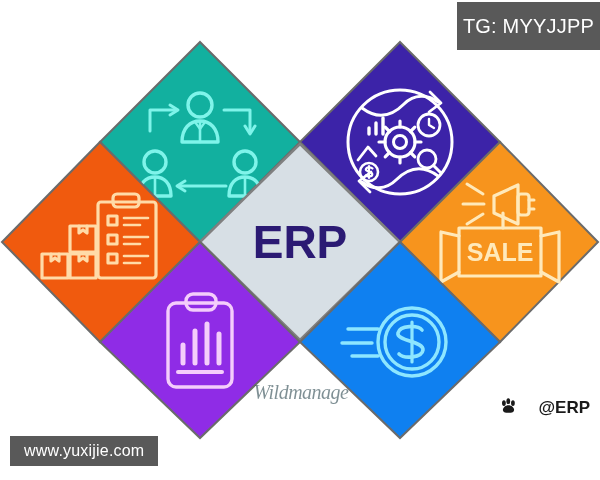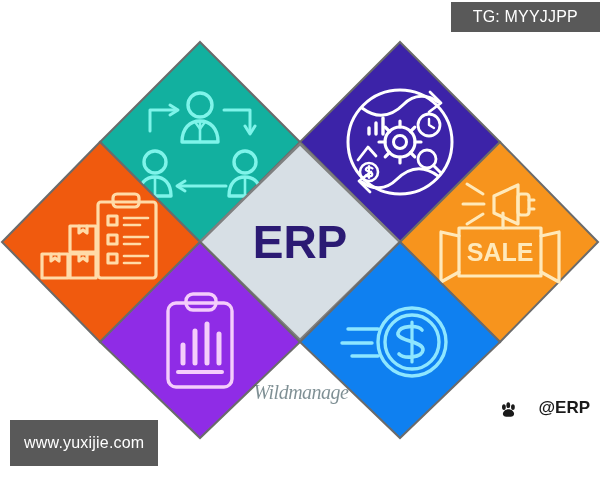--- a/index.html
+++ b/index.html
@@ -37,38 +37,38 @@
     color: #ffffff;
     font-family: "Liberation Sans", sans-serif;
     display: flex;
     align-items: center;
     justify-content: center;
     letter-spacing: 0.2px;
   }
   #tg-badge {
     right: 0;
     top: 2px;
-    height: 30px;
-    padding: 0 22px;
-    font-size: 16px;
+    height: 48px;
+    padding: 0 6px;
+    font-size: 20px;
   }
   #site-badge {
     left: 10px;
     bottom: 14px;
     height: 30px;
-    padding: 8px 14px;
+    padding: 0 14px;
     font-size: 16px;
   }
 
   #erp-handle {
     position: absolute;
     right: 10px;
     bottom: 62px;
     display: flex;
-    align-items: flex-end;
+    align-items: flex-start;
     gap: 20px;
     color: #1a1a1a;
     font-size: 17px;
     font-weight: 700;
     font-family: "Liberation Sans", sans-serif;
   }
   #erp-handle .paw {
     display: inline-block;
     width: 18px;
     height: 16px;

